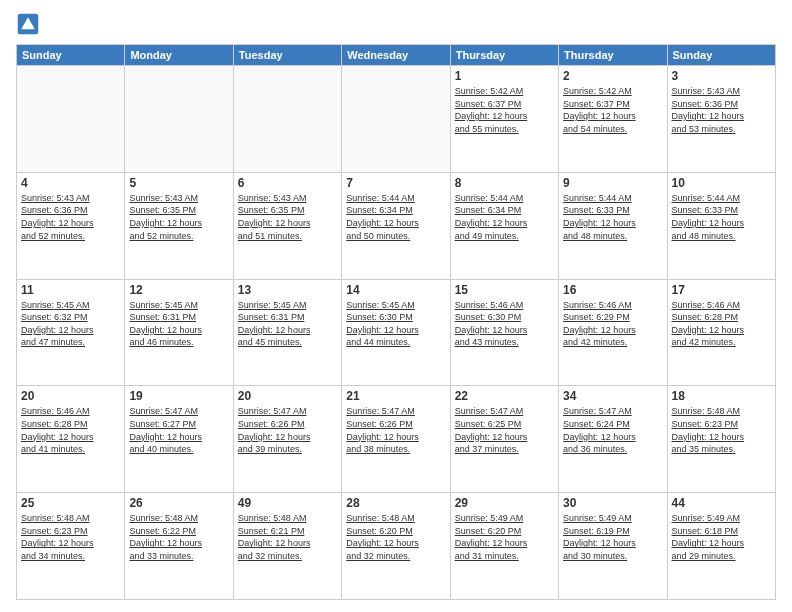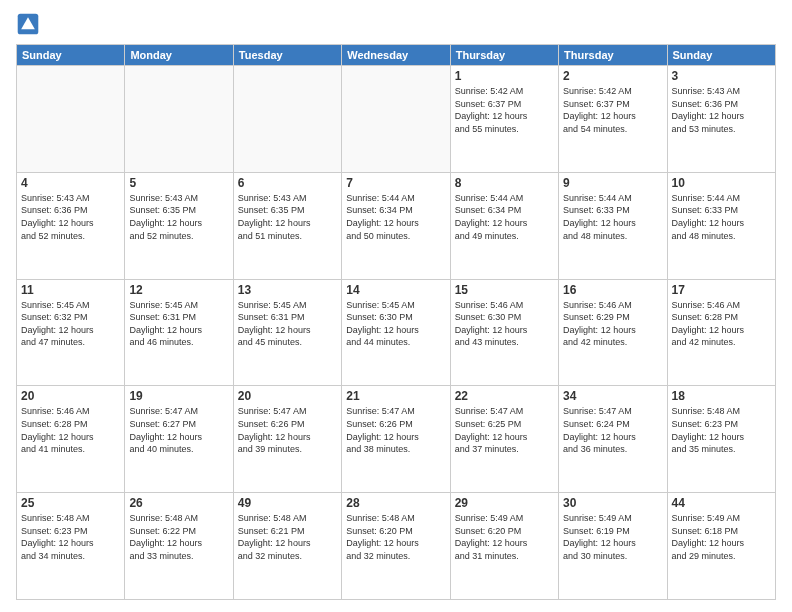--- a/index.html
+++ b/index.html
@@ -89,20 +89,21 @@
       font-size: 12px;
       font-weight: bold;
       color: #333;
       display: block;
       margin-bottom: 2px;
     }
     .day-info {
       font-size: 9px;
       color: #333;
       line-height: 1.4;
+      text-decoration: underline;
     }
     tr.week-row td {
       height: 82px;
     }
   </style>
 </head>
 <body>
 
 <div class="page">
   <div class="header">

